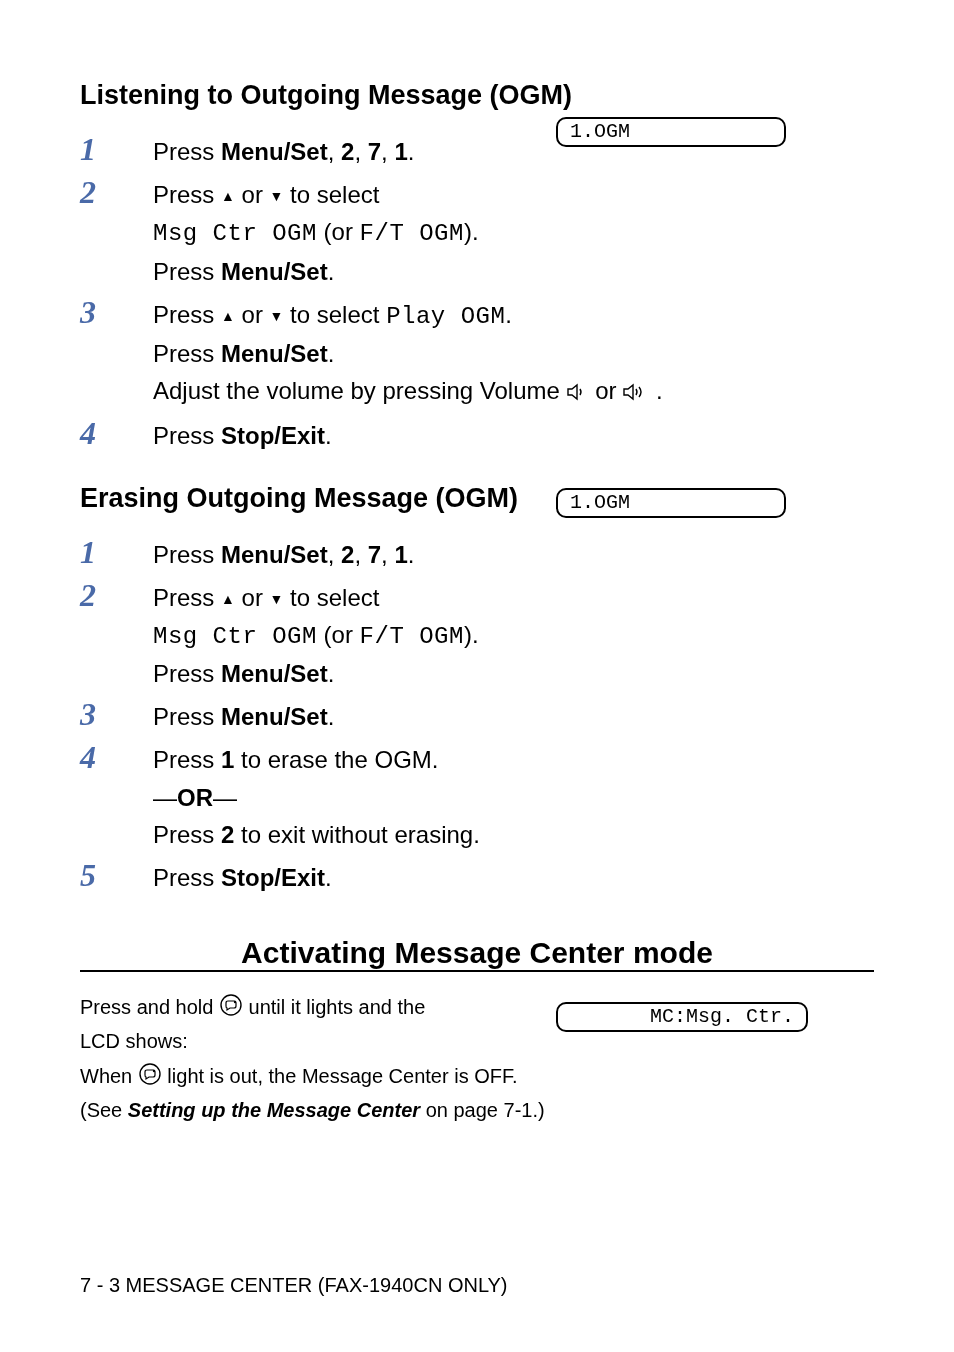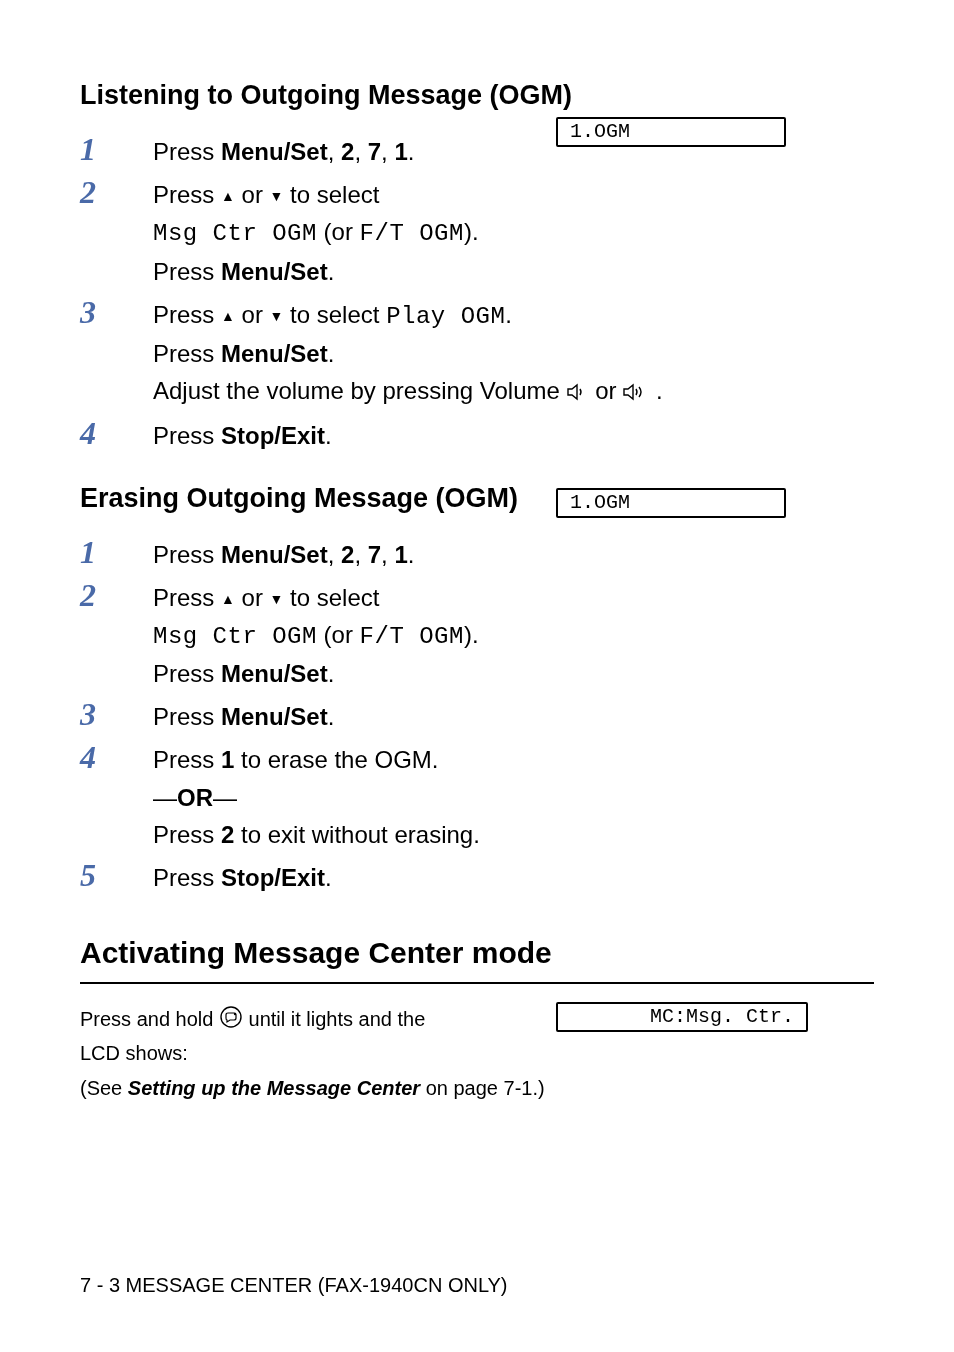--- a/index.html
+++ b/index.html
@@ -1,31 +1,31 @@
 <!DOCTYPE html>
 <html><head>
 <meta charset="utf-8">
 <style>
   * { margin: 0; padding: 0; box-sizing: border-box; }
   html, body { width: 954px; height: 1352px; background: #fff; font-family: Arial, Helvetica, sans-serif; color: #000; }
   body { padding: 80px 80px 60px 80px; position: relative; }
   .content { width: 100%; }
   .h3 { font-size: 27px; font-weight: bold; margin-bottom: 22px; }
-  .h2 { font-size: 30px; font-weight: bold; margin-top: 40px; padding-bottom: 12px; border-bottom: 2px solid #000; margin-bottom: 20px; }
+  .h2 { font-size: 30px; font-weight: bold; margin-top: 40px; padding-bottom: 0; border-bottom: 2px solid #000; margin-bottom: 20px; text-align: center; }
   .step-row { display: flex; align-items: flex-start; margin-bottom: 6px; }
   .step-num { font-family: Georgia, 'Times New Roman', serif; font-style: italic; font-weight: bold; font-size: 32px; color: #4a6aa8; width: 42px; flex-shrink: 0; line-height: 1.05; }
   .step-body { font-size: 24px; line-height: 1.55; flex: 1; }
   .step-body .line { display: block; margin-left: 31px; }
   .bold { font-weight: bold; }
   .mono { font-family: "Courier New", Courier, monospace; letter-spacing: 0.5px; }
   .tri-up::before { content: "\25B2"; font-size: 14px; vertical-align: 2px; }
   .tri-dn::before { content: "\25BC"; font-size: 14px; vertical-align: 2px; }
   .vol-down, .vol-up { display: inline-block; vertical-align: -2px; }
   .or-line { letter-spacing: 0; }
-  .lcd { position: absolute; border: 2.5px solid #000; border-radius: 2px; font-family: "Courier New", Courier, monospace; font-size: 20px; padding: 0 12px; height: 30px; line-height: 26px; white-space: nowrap; }
+  .lcd { position: absolute; border: 2.5px solid #000; border-radius: 10px; font-family: "Courier New", Courier, monospace; font-size: 20px; padding: 0 12px; height: 30px; line-height: 26px; white-space: nowrap; }
   .lcd.right { text-align: right; }
   .footer { position: absolute; left: 80px; bottom: 55px; font-size: 20px; }
   .footer .pg { font-weight: normal; }
   .para { font-size: 20px; line-height: 1.55; }
   .para .line { display: block; }
   .mc-icon { display: inline-block; vertical-align: -3px; }
   .italic { font-style: italic; font-weight: bold; }
 </style>
 </head>
 <body>
@@ -162,20 +162,27 @@
             <circle cx="12" cy="12" r="10" fill="none" stroke="#000" stroke-width="1.4"></circle>
             <path d="M7 10 Q7 8 9 8 H15 Q17 8 17 10 V13 Q17 15 15 15 H11 L8 17 V15 Q7 15 7 13 Z" fill="none" stroke="#000" stroke-width="1.2"></path>
             <circle cx="16" cy="9" r="1.2" fill="#000"></circle>
           </svg></span><span> until it lights and the</span>
     </span>
     <span class="line">LCD shows:</span>
   </div>
 
   <div class="para" style="margin-top:4px;">
     <span class="line">
+      <span>When </span><span class="mc-icon"><svg width="24" height="24" viewBox="0 0 24 24">
+            <circle cx="12" cy="12" r="10" fill="none" stroke="#000" stroke-width="1.4"></circle>
+            <path d="M7 10 Q7 8 9 8 H15 Q17 8 17 10 V13 Q17 15 15 15 H11 L8 17 V15 Q7 15 7 13 Z" fill="none" stroke="#000" stroke-width="1.2"></path>
+            <circle cx="16" cy="9" r="1.2" fill="#000"></circle>
+          </svg></span><span> light is out, the Message Center is OFF.</span>
+    </span>
+    <span class="line">
       <span>(See </span><span class="italic">Setting up the Message Center</span><span> on page 7-1.)</span>
     </span>
   </div>
 
 </div>
 
 <div class="footer">
   <span class="pg">7 - 3</span><span>   MESSAGE CENTER (FAX-1940CN ONLY)</span>
 </div>
 

